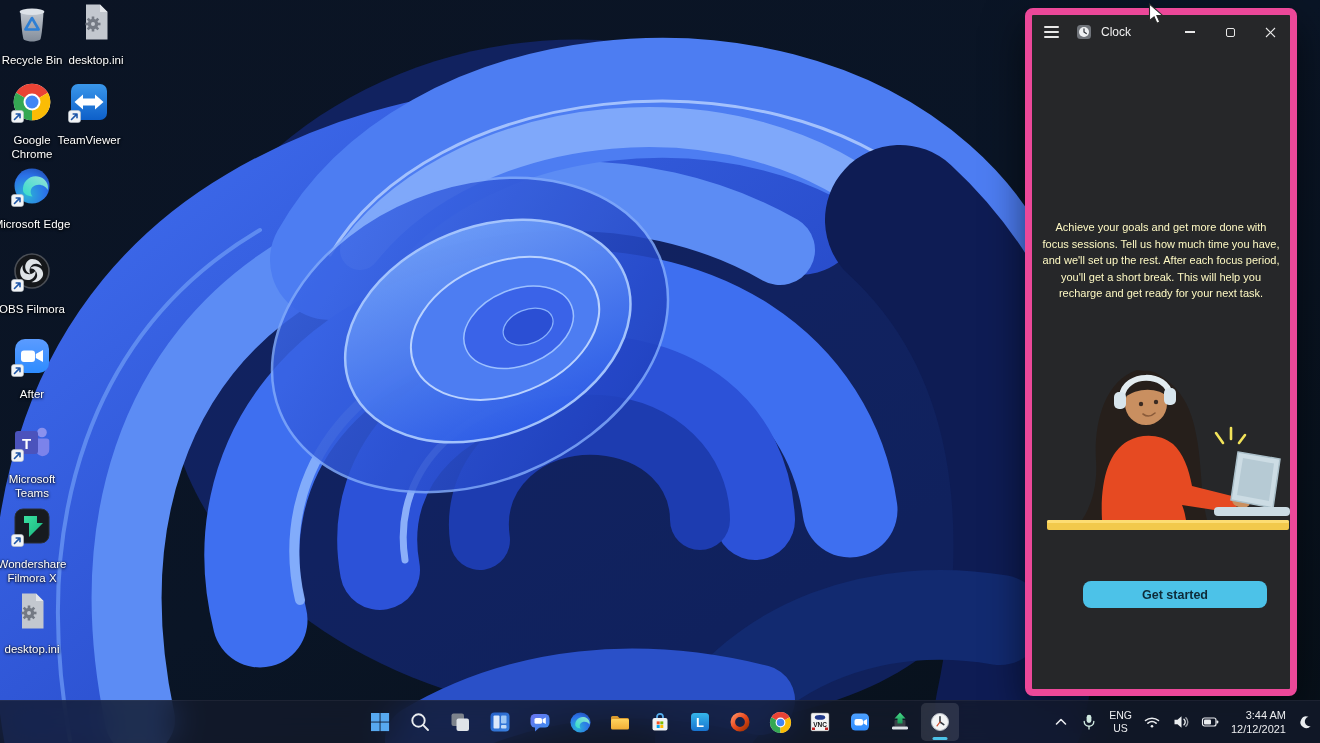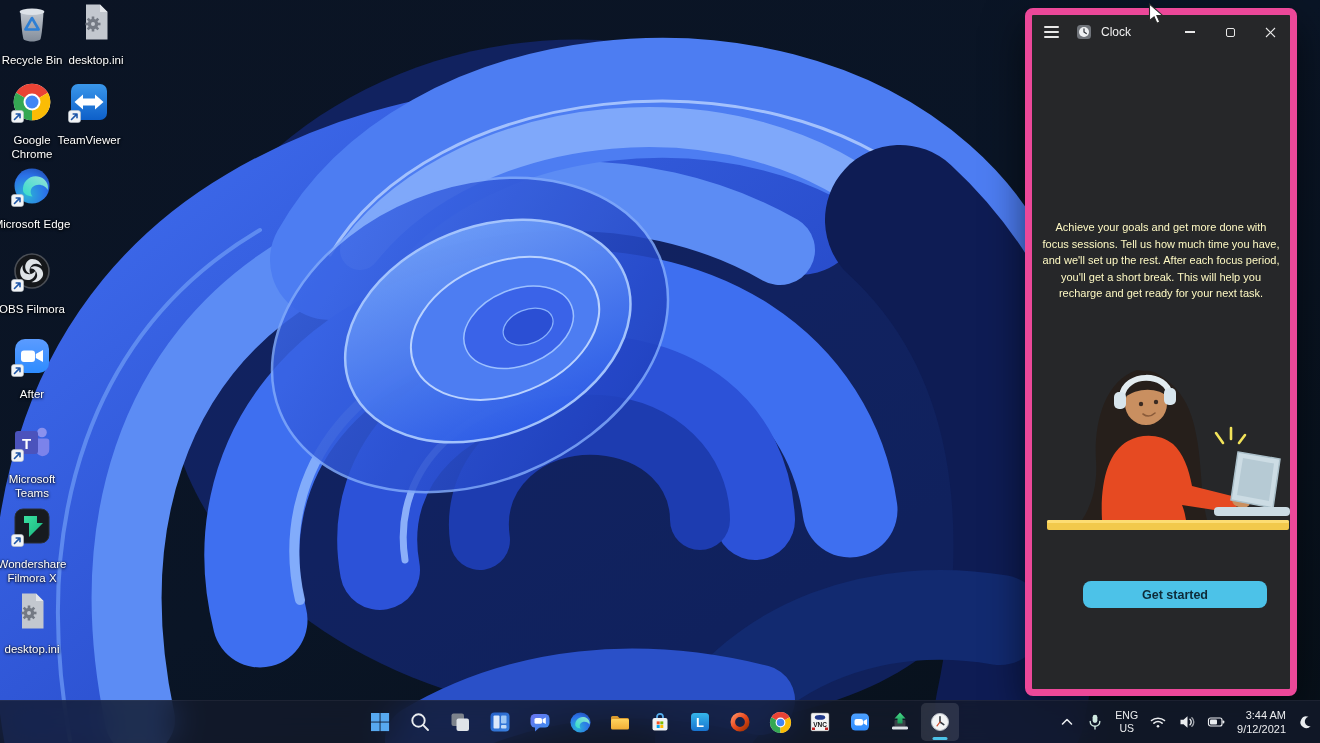--- a/index.html
+++ b/index.html
@@ -590,21 +590,21 @@
       </span>
       <span class="tray-item">
         <svg width="19" height="18" viewBox="0 0 19 18">
           <rect x="1.5" y="5" width="13.5" height="8" rx="2" fill="none" stroke="#e9ecef" stroke-width="1.2"></rect>
           <rect x="15.6" y="7.4" width="1.7" height="3.2" rx=".8" fill="#e9ecef"></rect>
           <rect x="3" y="6.5" width="7" height="5" rx="1" fill="#e9ecef"></rect>
         </svg>
       </span>
       <span class="tray-item tray-clock">
         <span><span>3:44 AM</span><br>
-        <span>9/12/2021</span></span>
+        <span>12/12/2021</span></span>
       </span>
       <span class="tray-item">
         <svg width="17" height="17" viewBox="0 0 24 24">
           <path d="M13.5 3 A 8.2 8.2 0 1 0 20.5 14.5 A 6.6 6.6 0 1 1 13.5 3 Z" fill="#e9ecef" transform="rotate(18 12 12)"></path>
         </svg>
       </span>
     </div>
   </div>
 
   <svg class="cursor" width="20" height="22" viewBox="0 0 20 22">

